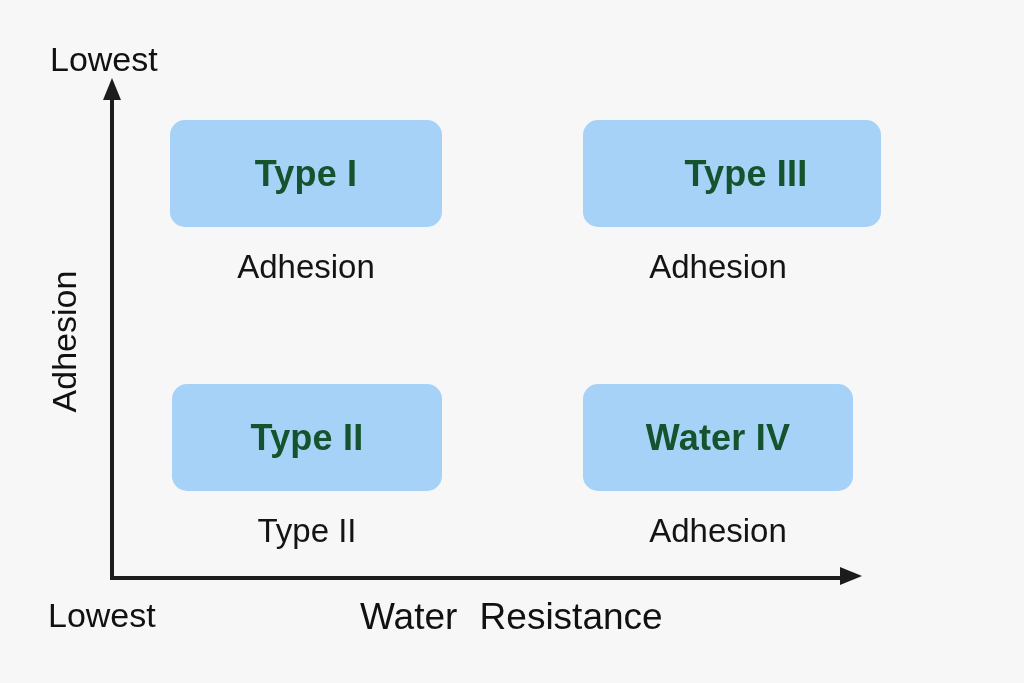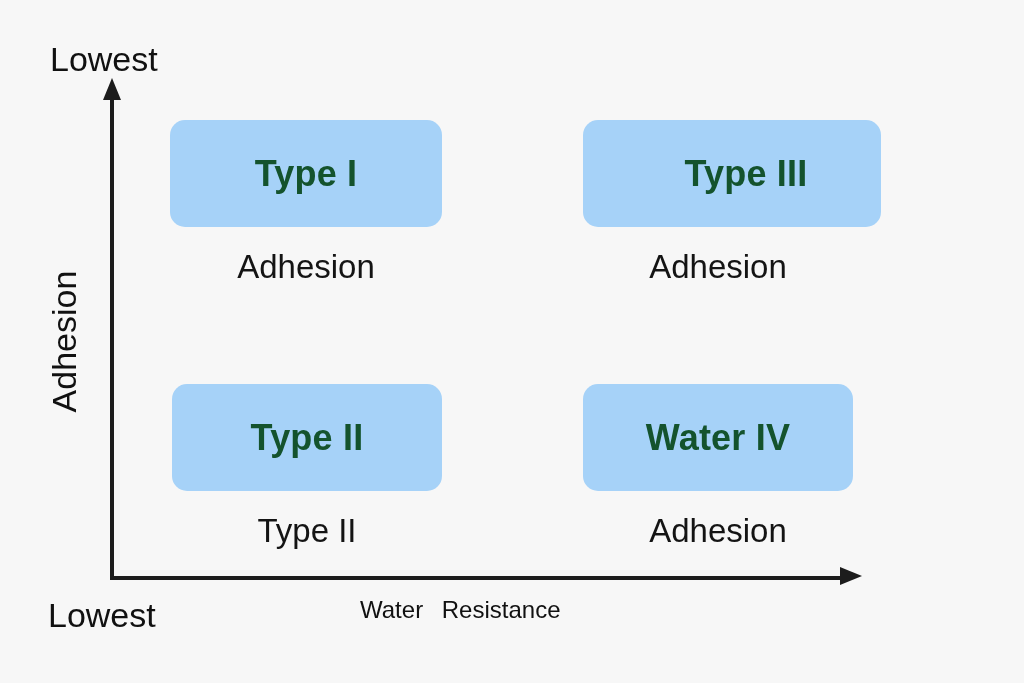--- a/index.html
+++ b/index.html
@@ -85,21 +85,21 @@
     font-size: 34px;
   }
   #x-axis-right-label {
     left: 868px;
     top: 560px;
     font-size: 32px;
   }
   #x-axis-title {
     left: 360px;
     top: 596px;
-    font-size: 24px;
+    font-size: 37px;
     word-spacing: 12px;
   }
 
   
   .quadrant {
     position: absolute;
   }
   .quadrant-box {
     position: absolute;
     left: 0;

